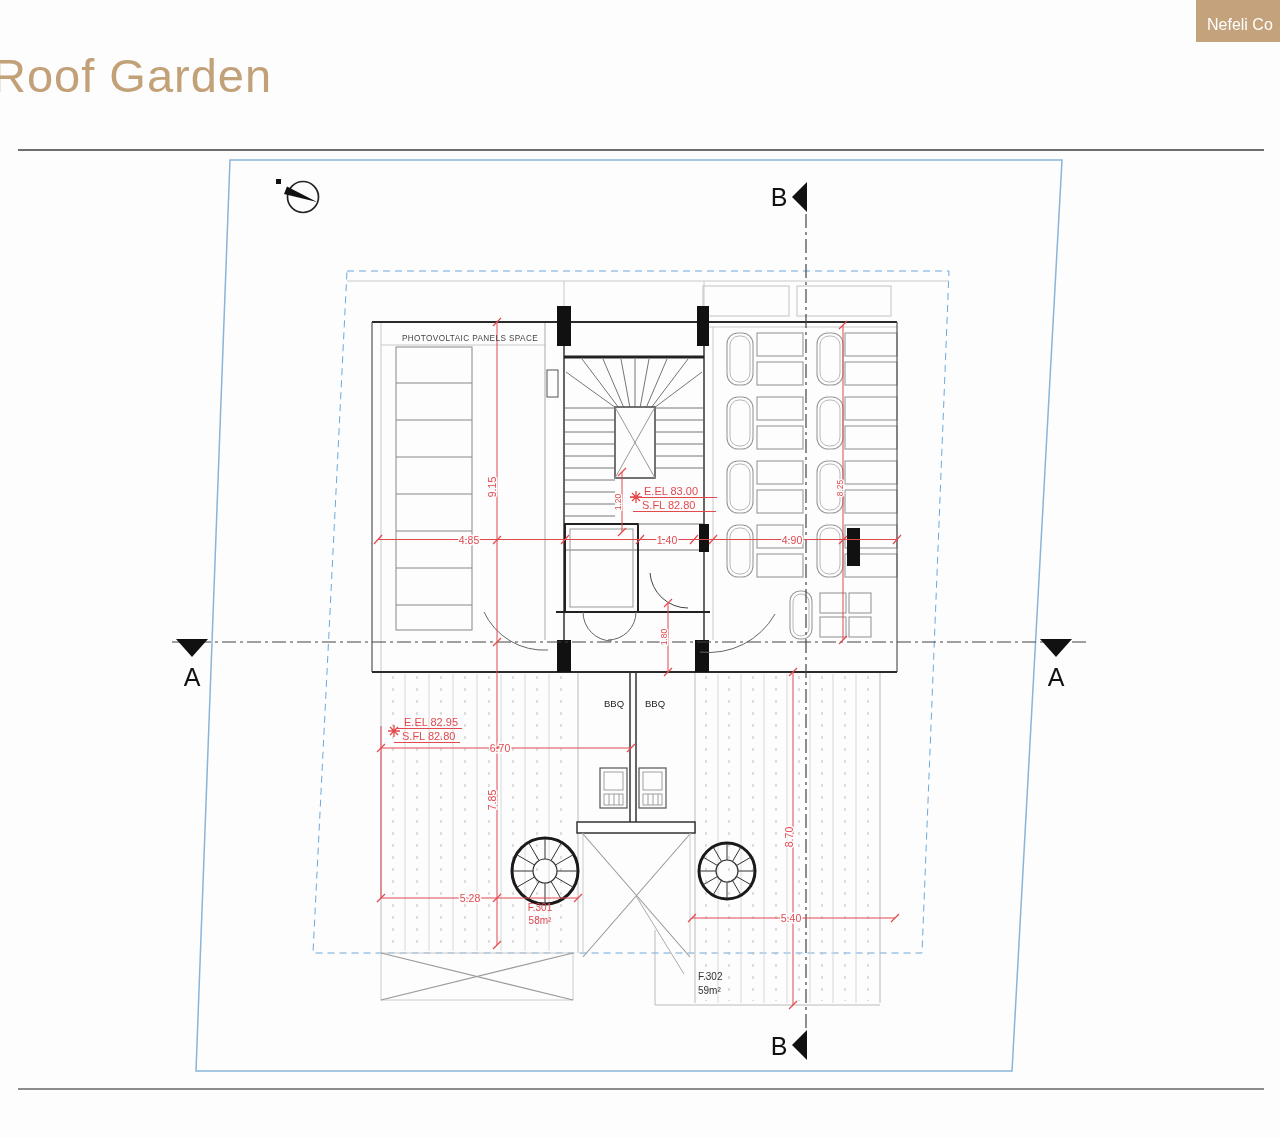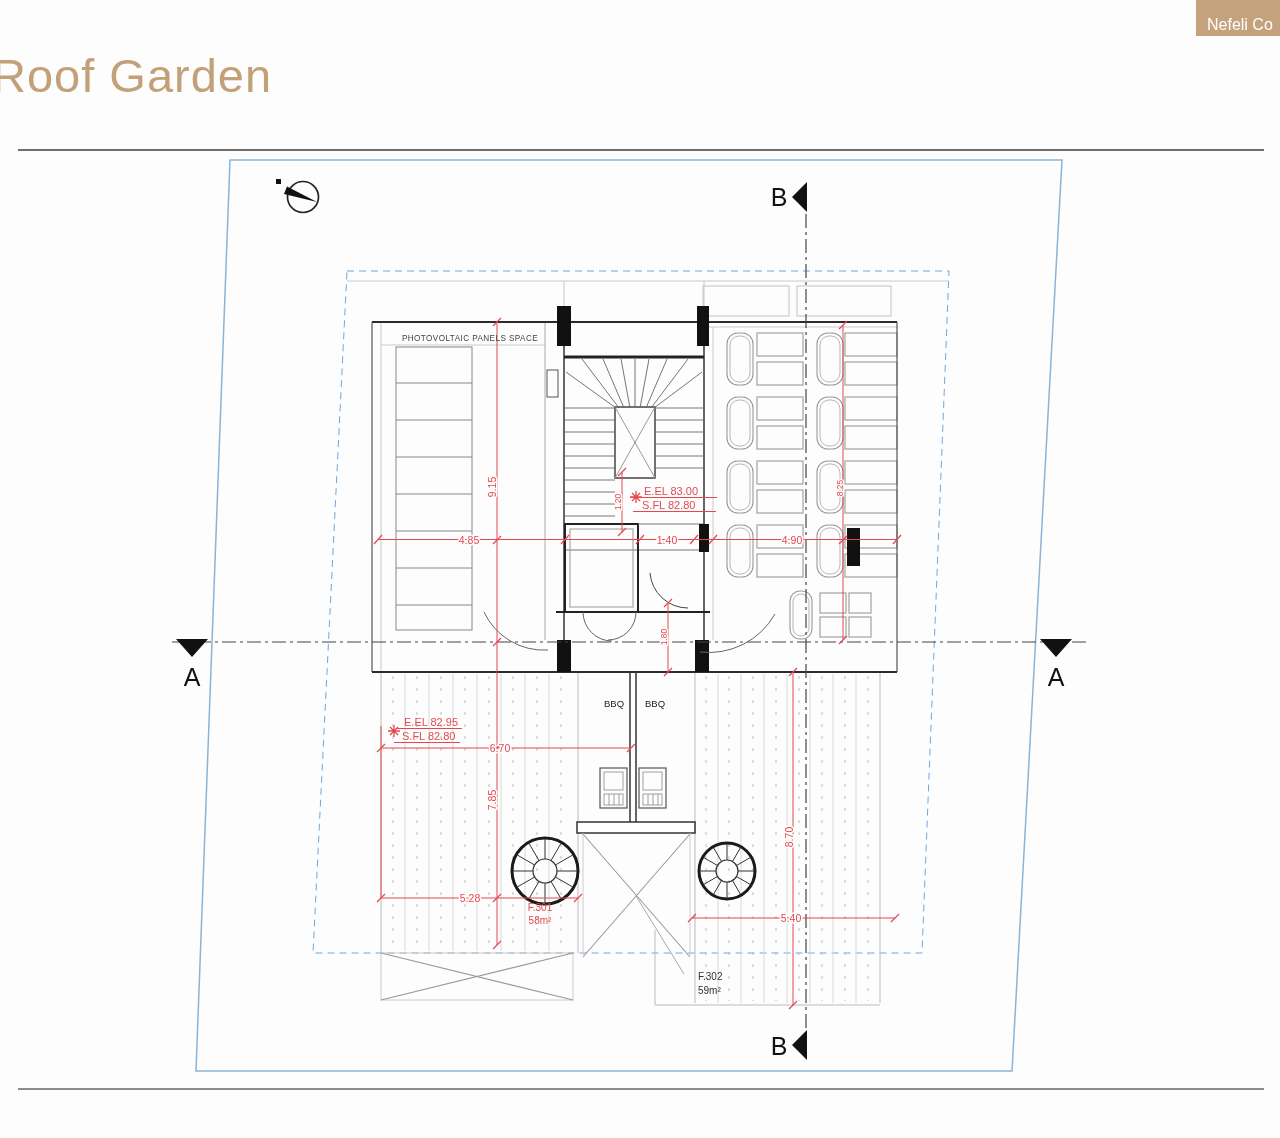--- a/index.html
+++ b/index.html
@@ -1,19 +1,19 @@
 <!DOCTYPE html>
 <html><head>
 <meta charset="utf-8">
 <style>
   html,body{margin:0;padding:0;background:#ffffff;}
   .stage{position:relative;width:1280px;height:1138px;background:#fdfdfd;overflow:hidden;
          font-family:"Liberation Sans",sans-serif;}
   .title{position:absolute;left:-8px;top:48px;font-size:47px;color:#c2a179;letter-spacing:1px;}
-  .badge{position:absolute;top:0;right:0;width:84px;height:36px;background:#c3a27c;color:#ffffff;
+  .badge{position:absolute;top:0;right:0;width:84px;height:42px;background:#c3a27c;color:#ffffff;
          font-size:16px;line-height:50px;padding-left:11px;box-sizing:border-box;
          white-space:nowrap;overflow:hidden;}
   .rule{position:absolute;left:18px;right:16px;height:2px;}
   .rule-top{top:149px;background:#6e6e6e;}
   .rule-bottom{top:1088px;background:#8c8c8c;}
   svg{position:absolute;left:0;top:0;}
   svg text{font-family:"Liberation Sans",sans-serif;}
   .dim{fill:#e2494f;font-size:10.5px;paint-order:stroke;stroke:#fdfdfd;stroke-width:3px;}
   .dim-s{fill:#e2494f;font-size:8.5px;paint-order:stroke;stroke:#fdfdfd;stroke-width:2.5px;}
   .red{fill:#e2494f;font-size:11px;}

